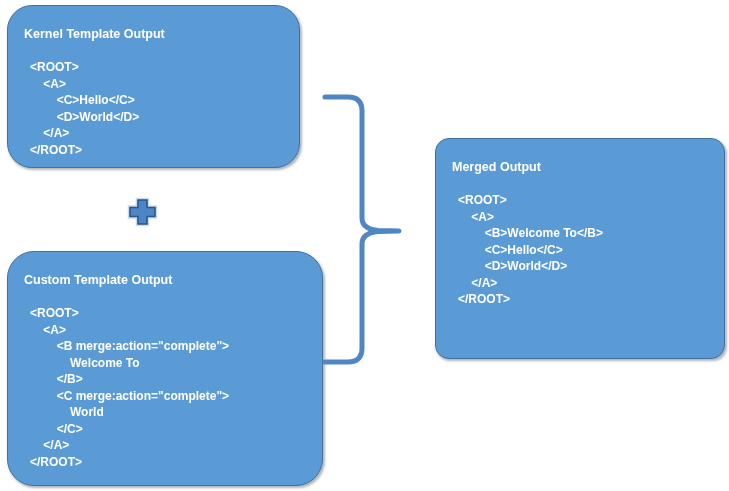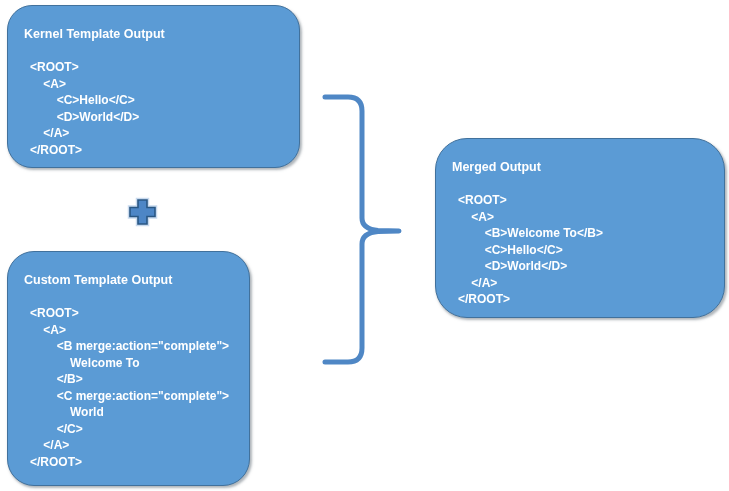--- a/index.html
+++ b/index.html
@@ -36,22 +36,22 @@
   }
   .box-code {
     font-family: "Liberation Sans", sans-serif;
     font-size: 12px;
     font-weight: 700;
     line-height: 16.5px;
     white-space: pre;
     margin: 6px;
   }
   .box-kernel { left: 7px;   top: 5px;   width: 293px; height: 163px; border-radius: 25px; }
-  .box-custom { left: 7px;   top: 251px; width: 243px; height: 235px; border-radius: 27px; }
-  .box-merged { left: 435px; top: 138px; width: 290px; height: 180px; border-radius: 32px; }
+  .box-custom { left: 7px;   top: 251px; width: 316px; height: 235px; border-radius: 27px; }
+  .box-merged { left: 435px; top: 138px; width: 290px; height: 221px; border-radius: 14px; }
   .plus-svg {
     position: absolute;
     left: 125px;
     top: 195px;
   }
   .plus-halo  { fill: none; stroke: var(--plus-halo, #C9DAEE); stroke-width: 4.5; }
   .plus-body  { fill: var(--plus-fill, #4D86C6); stroke: var(--plus-border, #2A5784); stroke-width: 1.6; }
   .brace-svg {
     position: absolute;
     left: 318px;

